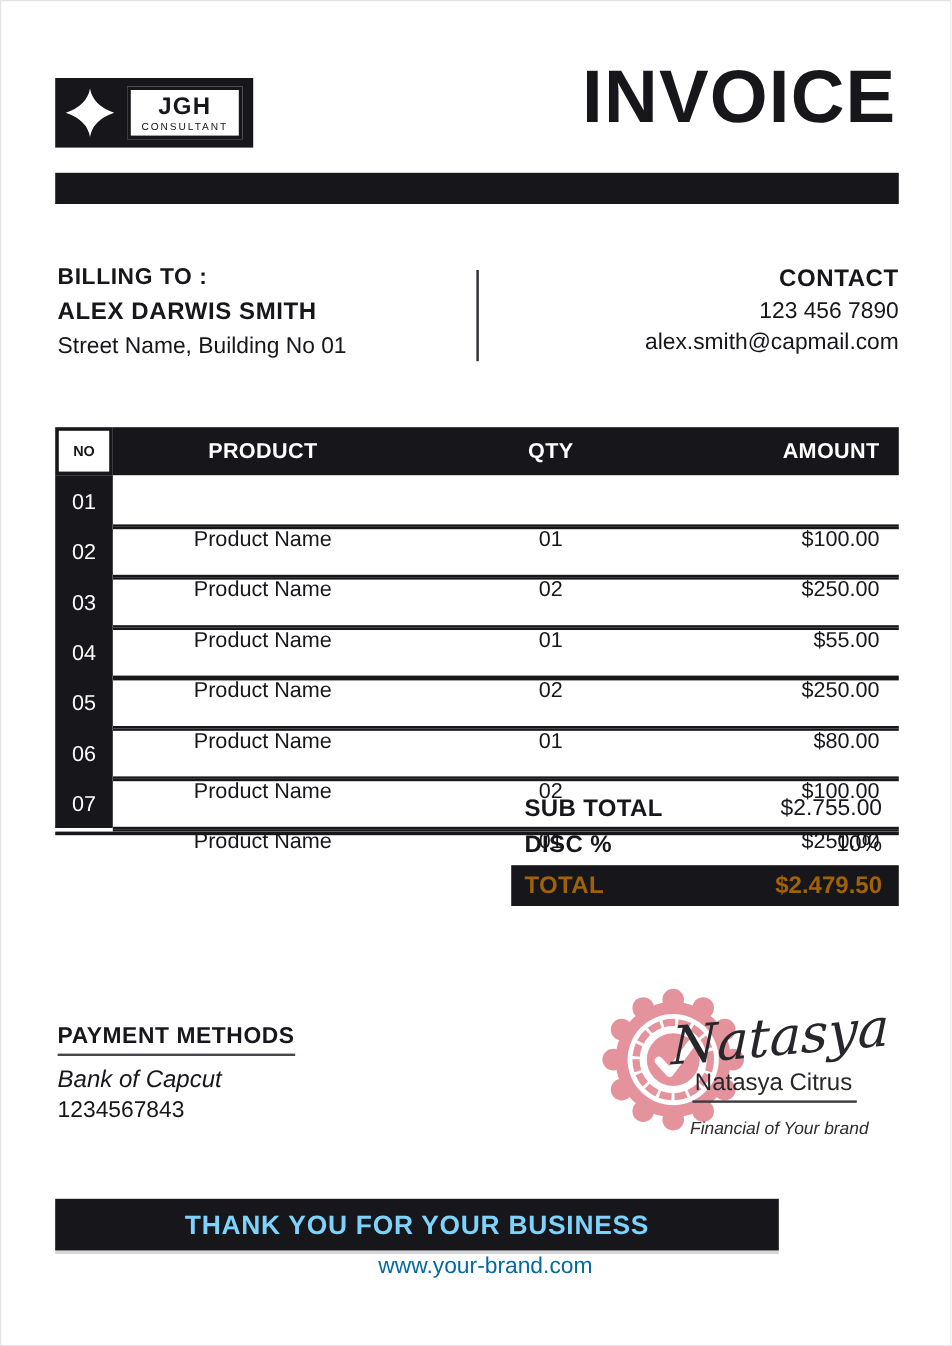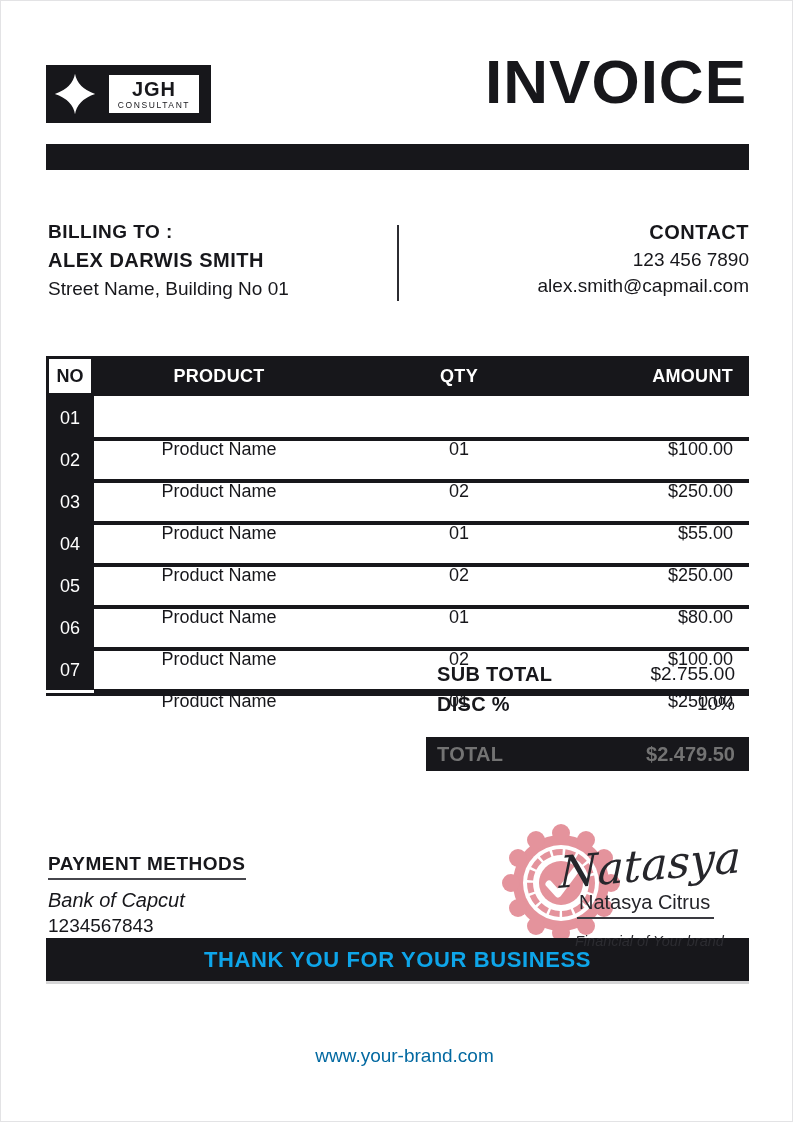--- a/index.html
+++ b/index.html
@@ -31,55 +31,55 @@
   .billing-name{font-size:20px;font-weight:bold;letter-spacing:.5px;margin-bottom:6px;}
   .billing-address{font-size:19px;}
   .info-divider{position:absolute;left:351px;top:4px;width:2px;height:76px;background:#2c2c31;}
   .contact{position:absolute;right:0;top:0;text-align:right;}
   .contact-heading{font-size:20px;font-weight:bold;letter-spacing:.5px;margin-bottom:5px;}
   .contact-phone,.contact-email{font-size:19px;margin-bottom:4px;}
 
   
   .inv-table{position:absolute;left:45px;top:355px;width:703px;}
   .t-head{display:flex;height:40px;}
-  .t-no-head{width:48px;background:#fff;border:3px solid var(--ink);display:flex;align-items:center;justify-content:center;font-weight:bold;font-size:18px;}
+  .t-no-head{width:48px;background:#fff;border:3px solid var(--ink);display:flex;align-items:center;justify-content:center;font-weight:bold;font-size:12px;}
   .t-head-rest{flex:1;background:var(--ink);color:#fff;display:grid;grid-template-columns:250px 230px 1fr;align-items:center;font-weight:bold;font-size:18px;letter-spacing:.3px;}
   .t-head-rest .c-product,.t-body .c-product{text-align:center;}
   .t-head-rest .c-qty,.t-body .c-qty{text-align:center;}
   .t-head-rest .c-amount,.t-body .c-amount{text-align:right;padding-right:16px;}
   .t-body{position:relative;padding-top:3px;}
   .t-body::before{content:"";position:absolute;left:0;top:0;bottom:0;width:48px;background:var(--ink);}
   .t-row{position:relative;display:flex;height:39px;margin-bottom:3px;}
   .t-no-cell{width:48px;color:#fff;display:flex;align-items:center;justify-content:center;font-size:18px;}
   .t-row-content{flex:1;background:#fff;border-top:2px solid var(--ink);border-bottom:2px solid var(--ink);display:grid;grid-template-columns:250px 230px 1fr;align-items:center;font-size:18px;margin-top:38px;}
   .t-bottom-line{height:3px;background:var(--ink);}
 
   
   .totals{position:absolute;left:425px;top:658px;width:323px;}
   .tot-row{display:flex;align-items:center;justify-content:space-between;height:30px;padding:0 14px 0 11px;font-size:20px;}
   .tot-label{font-weight:bold;letter-spacing:.3px;}
   .tot-value{font-size:19px;}
-  .tot-total{background:var(--ink);color:#737373;height:34px;margin-top:18px;}
+  .tot-total{background:var(--ink);color:#a16207;height:34px;margin-top:2px;}
   .tot-total .tot-value{font-weight:bold;font-size:20px;}
 
   
   .payment{position:absolute;left:47px;top:852px;}
   .payment-heading{font-size:19px;font-weight:bold;letter-spacing:.5px;border-bottom:2px solid #46464c;padding-bottom:3px;margin-bottom:9px;display:inline-block;}
   .payment-bank{font-size:20px;font-style:italic;margin-bottom:3px;}
   .payment-account{font-size:19px;}
 
   
   .signature{position:absolute;left:500px;top:816px;width:260px;height:140px;}
   .stamp{position:absolute;left:0;top:6px;width:120px;height:120px;opacity:.92;}
   .sig-script{position:absolute;left:58px;top:22px;font-family:"DejaVu Serif","Liberation Serif",serif;font-style:italic;font-size:44px;color:#26262b;transform:rotate(-5deg) skewX(-6deg);white-space:nowrap;z-index:2;}
   .sig-name{position:absolute;left:76px;top:74px;font-size:20px;color:#26262b;border-bottom:2px solid #3a3a40;padding:0 4px 3px 2px;z-index:2;}
   .sig-role{position:absolute;left:74px;top:104px;font-size:14.5px;font-style:italic;color:#2c2c31;z-index:2;margin-top:12px;}
 
   
-  .footer-bar{position:absolute;left:45px;top:937px;width:703px;height:43px;background:var(--ink);color:#0ea5e9;display:flex;align-items:center;justify-content:center;font-size:22px;font-weight:bold;letter-spacing:.6px;box-shadow:0 3px 0 rgba(23,23,27,.18);}
+  .footer-bar{position:absolute;left:45px;top:998px;width:603px;height:43px;background:var(--ink);color:#7dd3fc;display:flex;align-items:center;justify-content:center;font-size:22px;font-weight:bold;letter-spacing:.6px;box-shadow:0 3px 0 rgba(23,23,27,.18);}
   .footer-site{position:absolute;left:0;top:1044px;width:100%;text-align:center;font-size:19px;color:#0369a1;padding-left:16px;}
 </style>
 </head>
 <body>
 
 <div class="page">
 
   <div class="logo">
     <div class="logo-star">
       <svg viewBox="0 0 100 100">

